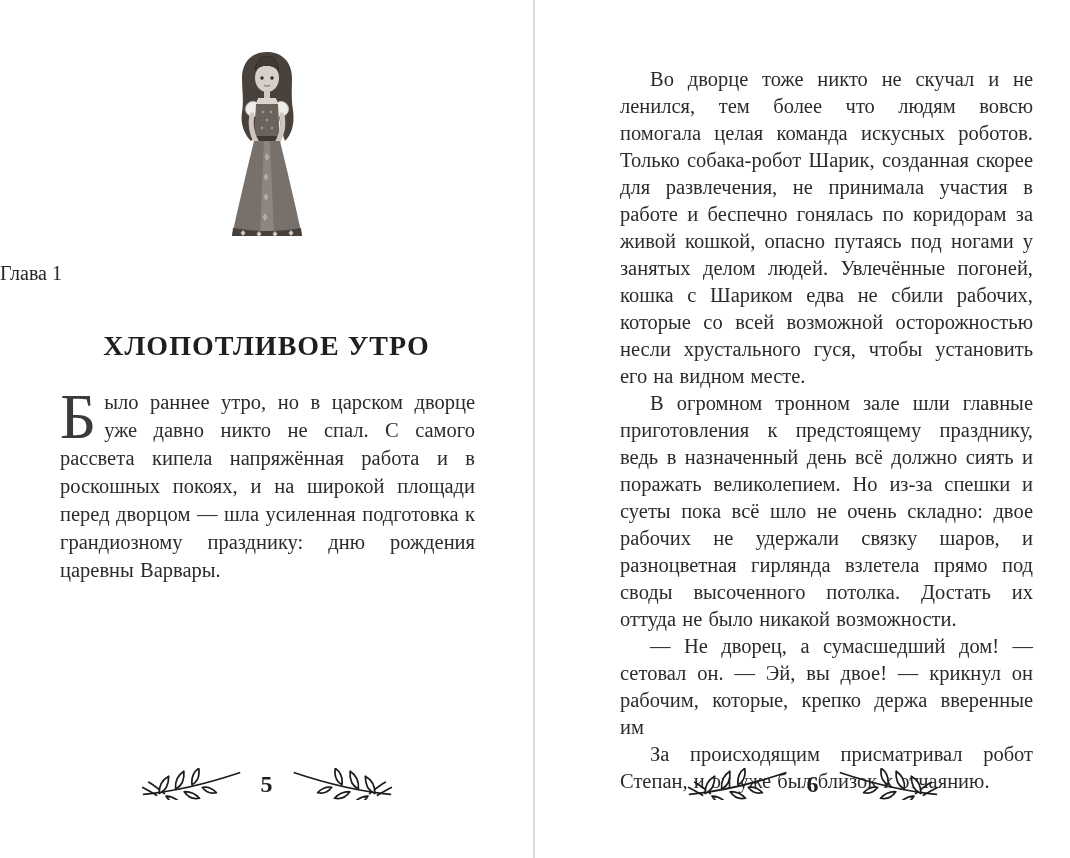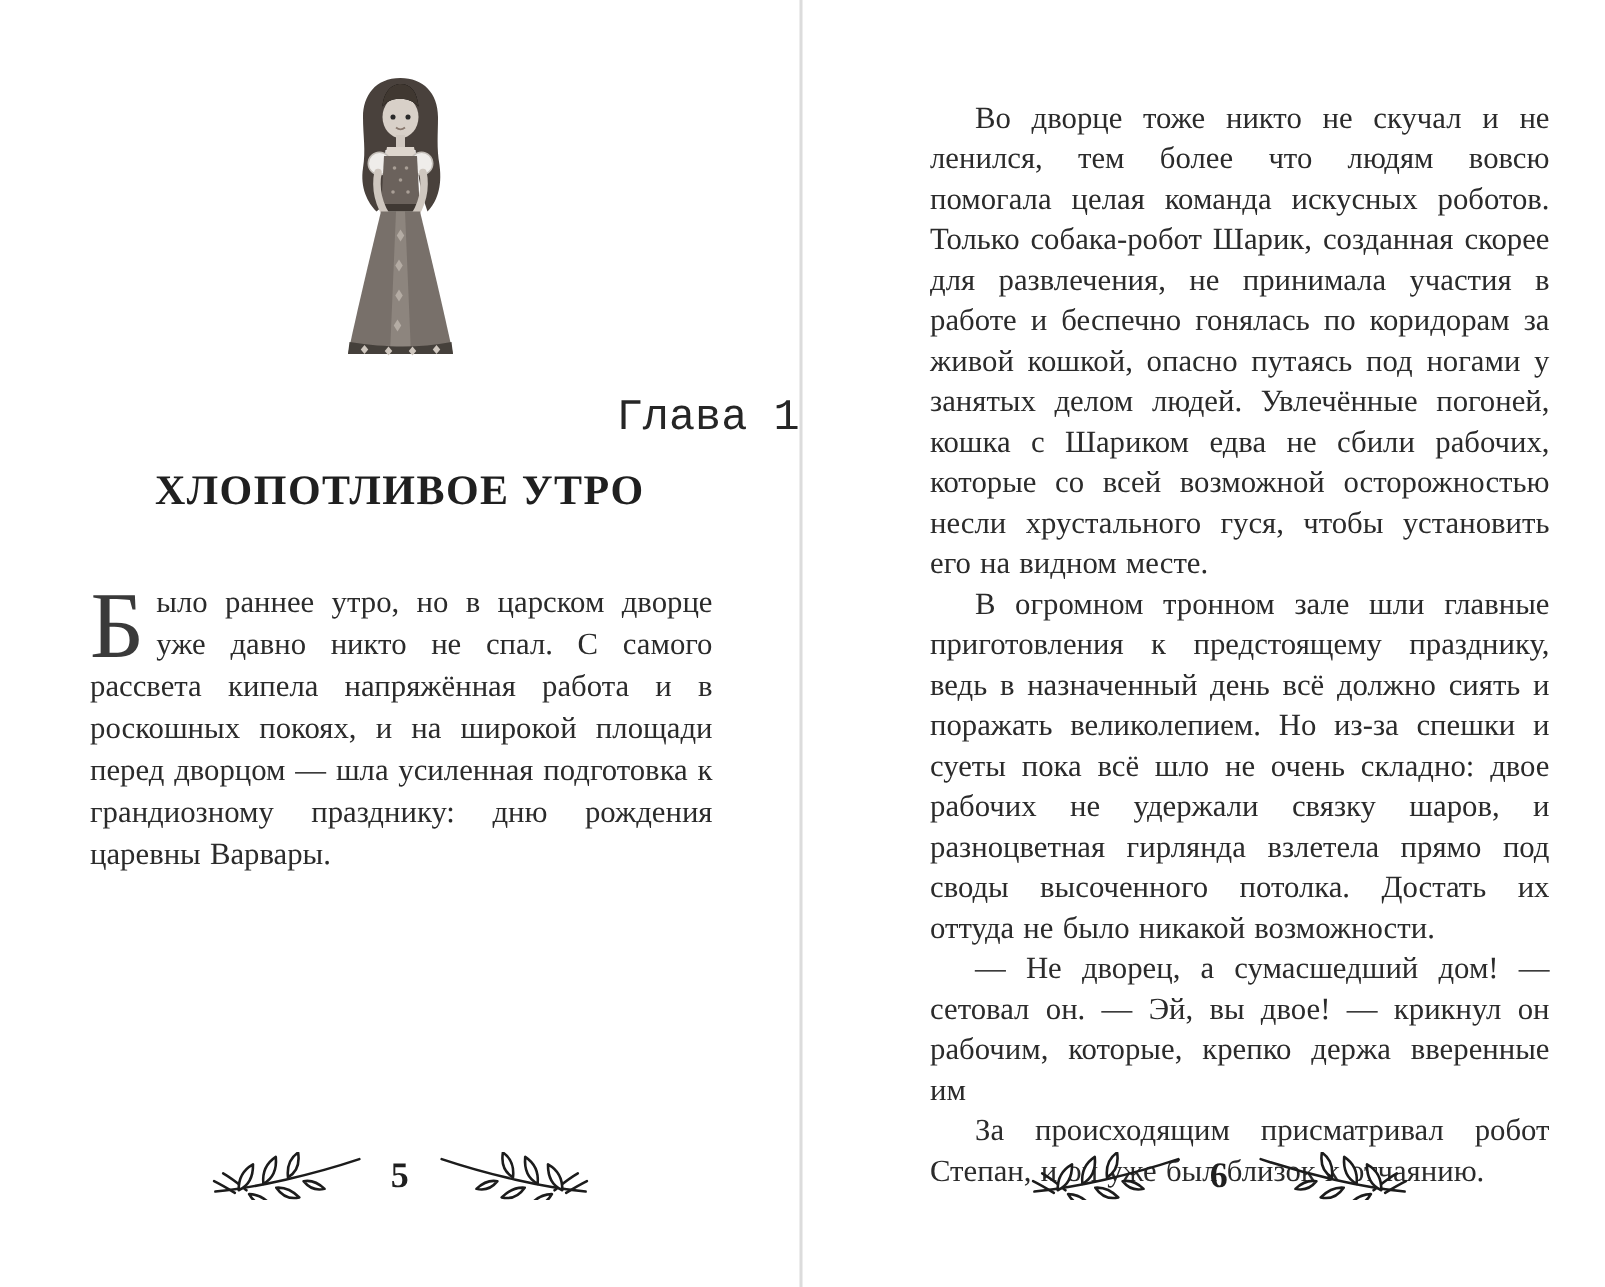--- a/index.html
+++ b/index.html
@@ -10,22 +10,22 @@
   .divider { position:absolute; left:533px; top:0; width:2px; height:858px; background:#dcdcdc; }
 
   .page { position:absolute; top:0; height:858px; }
   .page-left  { left:0;   width:533px; }
   .page-right { left:535px; width:535px;padding-left:20px; }
 
   .illustration-wrap { position:absolute; top:48px; left:0; width:100%;
     display:flex; justify-content:center; }
 
   .chapter-label { position:absolute; top:262px; left:0; width:100%;
-    text-align:right; font-size:29px; color:#262626;font-family:Liberation Mono, monospace; }
-  .chapter-title { position:absolute; top:312px; left:0; width:100%;
+    text-align:left; font-size:20px; color:#262626; }
+  .chapter-title { position:absolute; top:330px; left:0; width:100%;
     text-align:center; font-size:28px; font-weight:bold; letter-spacing:1px; color:#1f1f1f; }
 
   .body-col { position:absolute; }
   .page-left  .body-col { left:60px; top:388px; width:415px; }
   .page-right .body-col { left:85px; top:66px;  width:413px; }
 
   .para { margin:0; text-align:justify; font-size:20.5px; line-height:28px;
     color:#2b2b2b; word-spacing:1px; }
   .page-right .para { line-height:27px; }
   .para.indent { text-indent:30px; }

